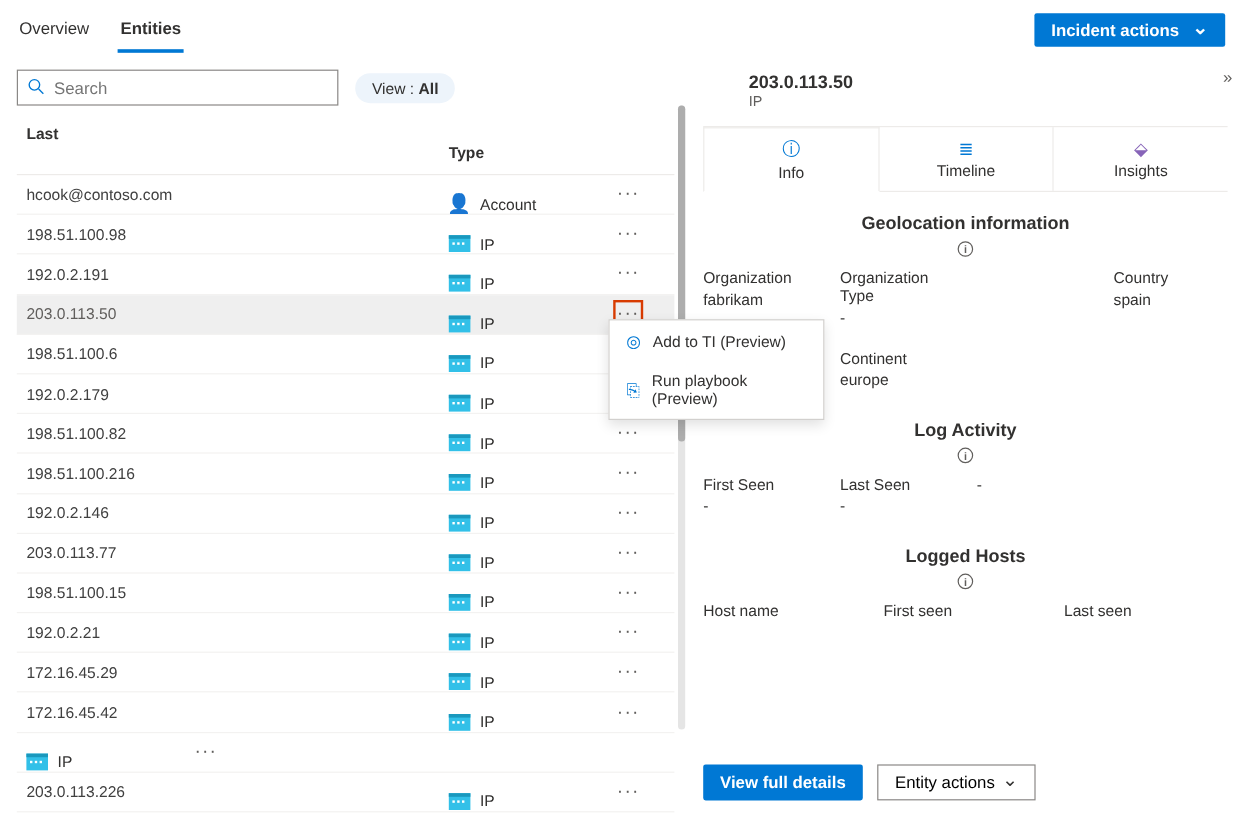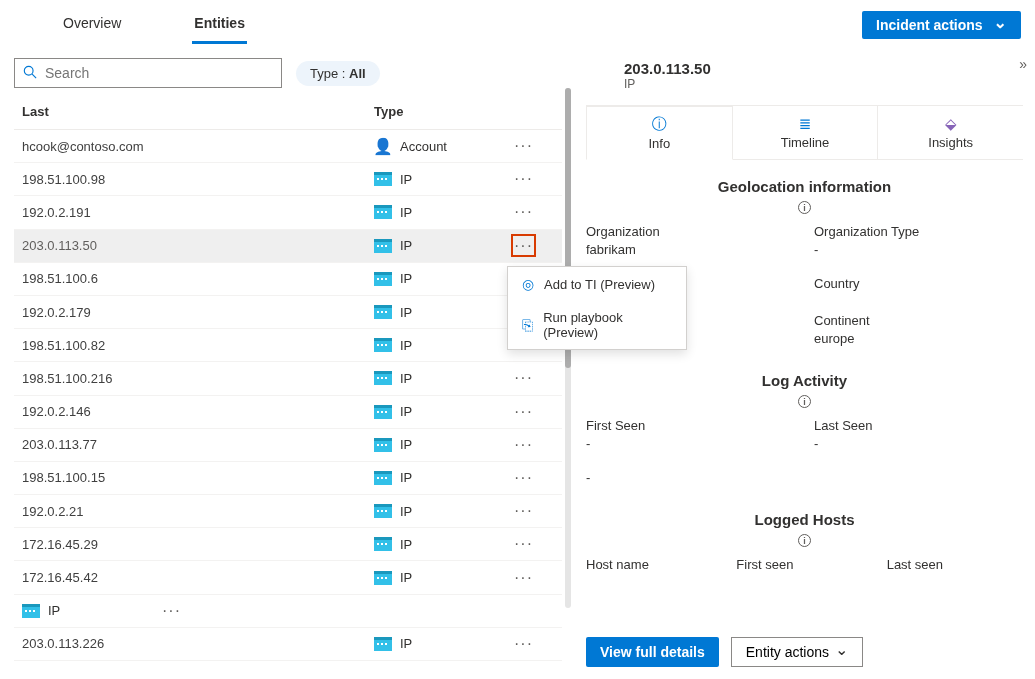--- a/index.html
+++ b/index.html
@@ -21,21 +21,20 @@
     padding: 6px 14px 0 14px;
     height: 44px;
   }
   .tabs-top { display: flex; gap: 22px; }
   .tab-top {
     padding: 8px 2px 10px 2px;
     font-size: 14px;
     color: #323130;
     cursor: pointer;
     border-bottom: 3px solid transparent;
-    margin-left: 47px;
   }
   .tab-top.active {
     font-weight: 600;
     border-bottom: 3px solid #0078d4;
   }
   .btn-primary {
     background: #0078d4;
     color: #fff;
     border: none;
     padding: 6px 14px;
@@ -111,21 +110,21 @@
     border-radius: 18px;
     padding: 5px 14px;
     font-size: 13px;
     color: #323130;
     cursor: pointer;
   }
   .pill b { font-weight: 600; }
   
   .thead { display: flex; padding: 0 8px 10px 8px; border-bottom: 1px solid #edebe9; font-weight: 600; font-size: 13px; }
   .col-name { flex: 0 0 352px; }
-  .col-type { flex: 0 0 140px; }
+  .col-type { flex: 0 0 140px; margin-top: 16px; }
   .col-act { flex: 0 0 40px; }
   .tbody { }
   .row {
     display: flex;
     align-items: center;
     padding: 0 8px;
     height: 33.2px;
     border-bottom: 1px solid #f3f2f1;
   }
   .row.selected { background: #efefef; }
@@ -209,21 +208,21 @@
     border-right: 1px solid #edebe9;
   }
   .dtab:last-child { border-right: none; }
   .dtab.active { border: 1px solid #edebe9; border-bottom: 1px solid #fff; margin-bottom: -1px; background: #fff; }
   .dtab .dicon { font-size: 15px; }
   .dtab.active .dicon { color: #0078d4; }
   .dtab .dicon.tl { color: #0078d4; }
   .dtab .dicon.ins { color: #8764b8; }
   .section-title { font-weight: 600; font-size: 15px; margin-bottom: 10px; display: flex; align-items: center; gap: 6px; flex-direction: column; }
   .info-i { display: inline-flex; width: 13px; height: 13px; border: 1px solid #605e5c; border-radius: 50%; align-items: center; justify-content: center; font-size: 9px; color: #605e5c; }
-  .kvgrid { display: grid; grid-template-columns: 1fr 1fr; row-gap: 14px; column-gap: 20px; margin-bottom: 26px; gap: 19px; }
+  .kvgrid { display: grid; grid-template-columns: 1fr 1fr 1fr 1fr; row-gap: 14px; column-gap: 20px; margin-bottom: 26px; gap: 19px; }
   .kvgrid3 { display: grid; grid-template-columns: 1fr 1fr 1fr; column-gap: 14px; margin-bottom: 26px; }
   .klabel { font-size: 13px; color: #323130; margin-bottom: 3px; }
   .kval { font-size: 13px; color: #323130; }
   .panel-footer {
     position: absolute;
     bottom: 12px;
     left: 12px;
     display: flex;
     gap: 12px;
   }
@@ -258,21 +257,21 @@
       <div class="searchbox">
         <span style="color:#0078d4;">
           <svg width="14" height="14" viewBox="0 0 16 16">
               <circle cx="6.5" cy="6.5" r="5" stroke="#0078d4" stroke-width="1.3" fill="none"></circle>
               <line x1="10.5" y1="10.5" x2="15" y2="15" stroke="#0078d4" stroke-width="1.3"></line>
             </svg>
         </span>
         <input type="text" placeholder="Search" style="">
       </div>
       <div class="pill">
-        <span>Type :</span>
+        <span>View :</span>
         <b>All</b>
       </div>
     </div>
 
     <div class="thead">
       <div class="col-name">Last</div>
       <div class="col-type">Type</div>
       <div class="col-act"></div>
     </div>
     <div class="tbody" id="tbody">
@@ -459,20 +458,21 @@
       </div>
       <div>
         <div class="klabel">Organization Type</div>
         <div class="kval">-</div>
       </div>
       <div>
         <div class="kval"></div>
       </div>
       <div>
         <div class="klabel">Country</div>
+        <div class="kval">spain</div>
       </div>
       <div>
         <div class="kval">madrid</div>
       </div>
       <div>
         <div class="klabel">Continent</div>
         <div class="kval">europe</div>
       </div>
     </div>
 

